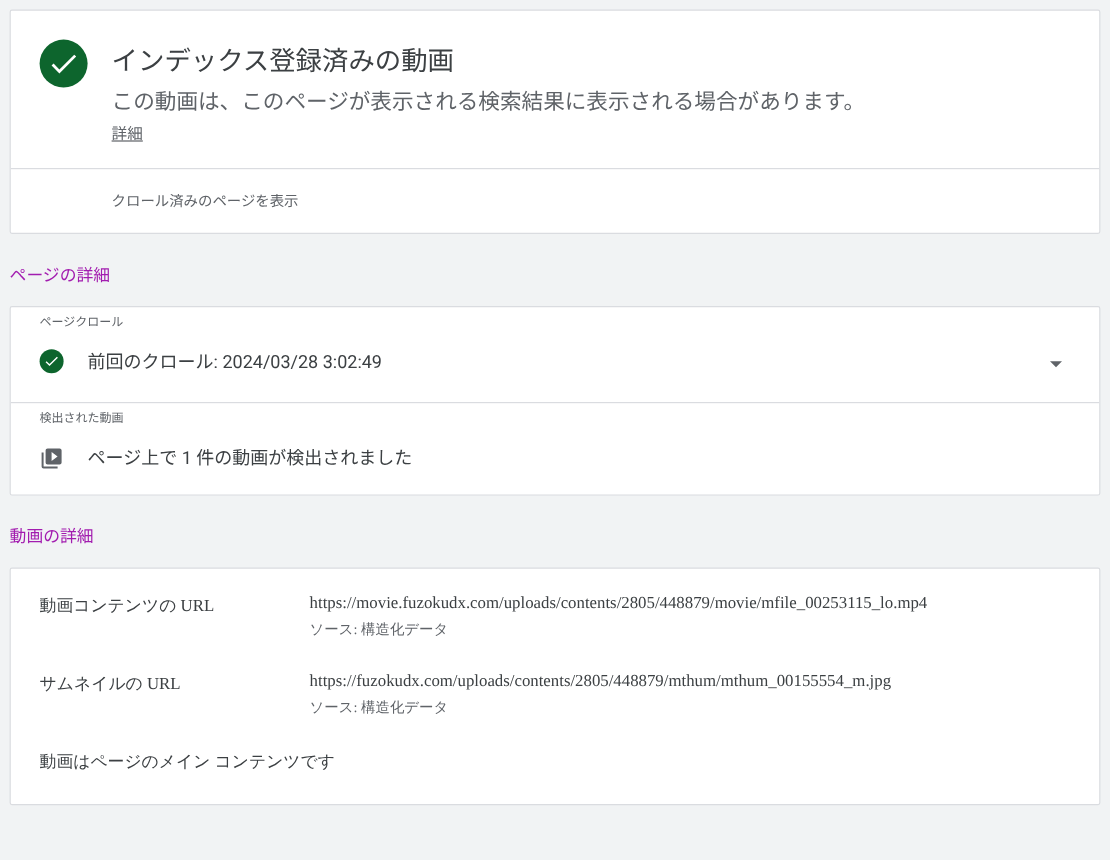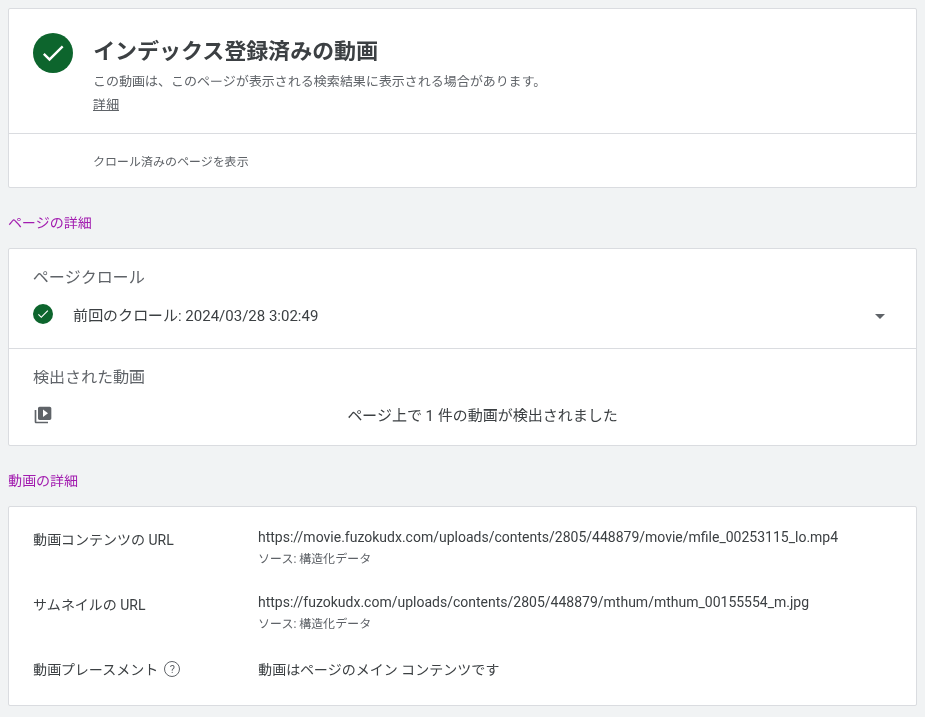--- a/index.html
+++ b/index.html
@@ -53,26 +53,26 @@
     .check-icon-small svg {
       width: 14px;
       height: 14px;
       fill: #fff;
     }
     .header-text {
       flex: 1;
     }
     .header-title {
       font-size: 22px;
-      font-weight: 700;
+      font-weight: 400;
       color: #3c4043;
       margin-bottom: 6px;
     }
     .header-desc {
-      font-size: 13px;
+      font-size: 18px;
       color: #5f6368;
       margin-bottom: 4px;
     }
     .details-link {
       font-size: 13px;
       color: #5f6368;
       text-decoration: underline;
       cursor: pointer;
       text-align: right;
     }
@@ -84,23 +84,23 @@
       font-size: 12px;
       color: #5f6368;
       cursor: pointer;
     }
     .section-title {
       font-size: 14px;
       color: #a21caf;
       padding: 16px 8px 8px 8px;
     }
     .sub-label {
-      font-size: 16px;
-      color: #5f6368;
-      padding: 15px 24px 12px 24px;
+      font-size: 10px;
+      color: #5f6368;
+      padding: 4px 24px 12px 24px;
     }
     .crawl-row {
       display: flex;
       align-items: flex-start;
       padding: 4px 24px 20px 24px;
       gap: 20px;
     }
     .crawl-text {
       flex: 1;
       font-size: 15px;
@@ -109,29 +109,29 @@
     .chevron-icon {
       width: 24px;
       height: 24px;
       fill: #5f6368;
     }
     .video-detected-row {
       display: flex;
       align-items: center;
       padding: 4px 24px 20px 24px;
       gap: 20px;
-      text-align: center;
     }
     .video-box-icon {
       width: 20px;
       height: 20px;
       fill: #5f6368;
     }
     .detail-table {
       padding: 8px 0;
+      font-family: Liberation Serif, serif;
     }
     .detail-row {
       display: flex;
       padding: 14px 24px;
       align-items: flex-start;
     }
     .detail-label {
       width: 225px;
       flex-shrink: 0;
       font-size: 14px;
@@ -229,22 +229,18 @@
       <div class="detail-row">
         <div class="detail-label">
           <span>サムネイルの URL</span>
         </div>
         <div class="detail-value-wrap">
           <div class="detail-value">https://fuzokudx.com/uploads/contents/2805/448879/mthum/mthum_00155554_m.jpg</div>
           <div class="detail-source">ソース: 構造化データ</div>
         </div>
       </div>
       <div class="detail-row">
-        <div class="detail-label">
-          <span>動画プレースメント</span>
-          <span class="help-icon">?</span>
-        </div>
         <div class="detail-value-wrap">
           <div class="detail-value">動画はページのメイン コンテンツです</div>
         </div>
       </div>
     </div>
 </div>
 
 </body></html>

